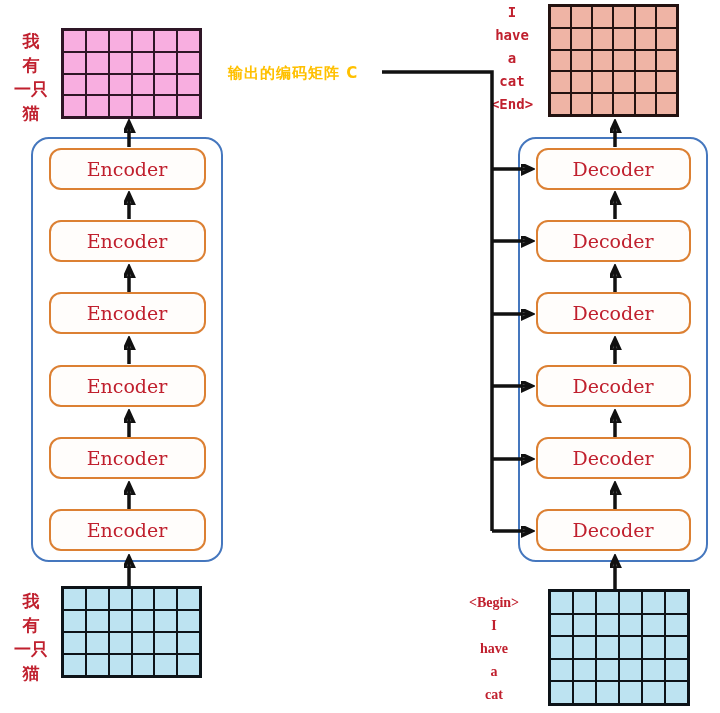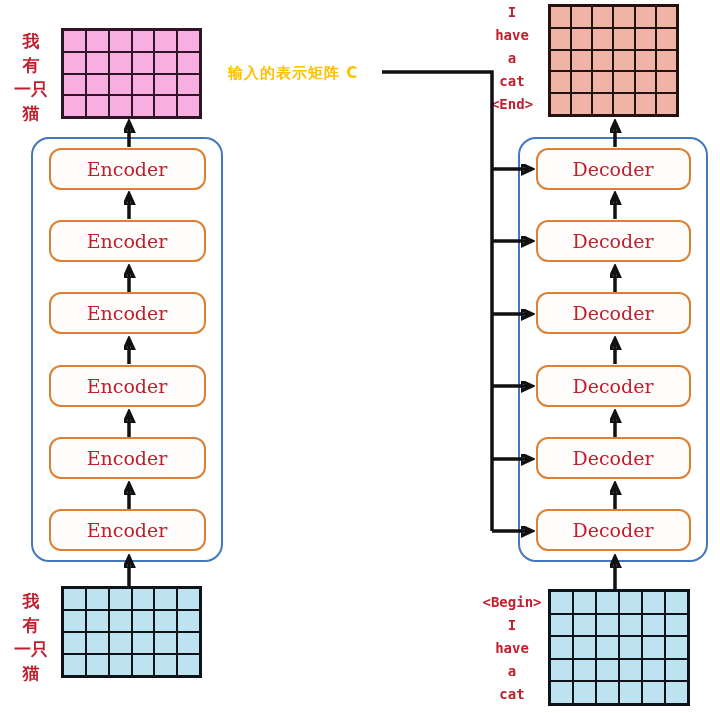--- a/index.html
+++ b/index.html
@@ -35,21 +35,21 @@
   #decoder-stack .block{width:155px;}
 
   
   .tokens{position:absolute;display:flex;flex-direction:column;align-items:center;
     color:#C0202E;font-weight:bold;z-index:3;}
   .tokens-cn{gap:6px;font-family:"DejaVu Sans",sans-serif;font-size:17px;line-height:18px;}
   .tokens-en{gap:6px;font-family:"DejaVu Sans Mono","Liberation Mono",monospace;font-size:14px;line-height:17px;}
   #tok-src-top{left:4px;top:32px;width:54px;}
   #tok-src-bottom{left:4px;top:592px;width:54px;}
   #tok-dec-out{left:478px;top:4px;width:68px;}
-  #tok-dec-in{left:474px;top:594px;width:76px;}
+  #tok-dec-in{left:456px;top:594px;width:76px;font-family:Liberation Serif, serif;}
 
   
   .flabel{position:absolute;font-weight:bold;font-size:15px;white-space:nowrap;z-index:3;
     font-family:"DejaVu Sans",sans-serif;letter-spacing:1px;}
   #lbl-c{left:228px;top:64px;color:#FFC000;}
   #lbl-x{left:228px;top:624px;color:#2BA8A0;}
 </style>
 </head>
 <body>
 
@@ -246,15 +246,15 @@
   </div>
 
   <div id="tok-dec-in" class="tokens tokens-en">
     <span>&lt;Begin&gt;</span>
     <span>I</span>
     <span>have</span>
     <span>a</span>
     <span>cat</span>
   </div>
 
-  <div id="lbl-c" class="flabel">输入的表示矩阵 C</div>
+  <div id="lbl-c" class="flabel">输出的编码矩阵 C</div>
 
 </div>
 
 </body></html>

